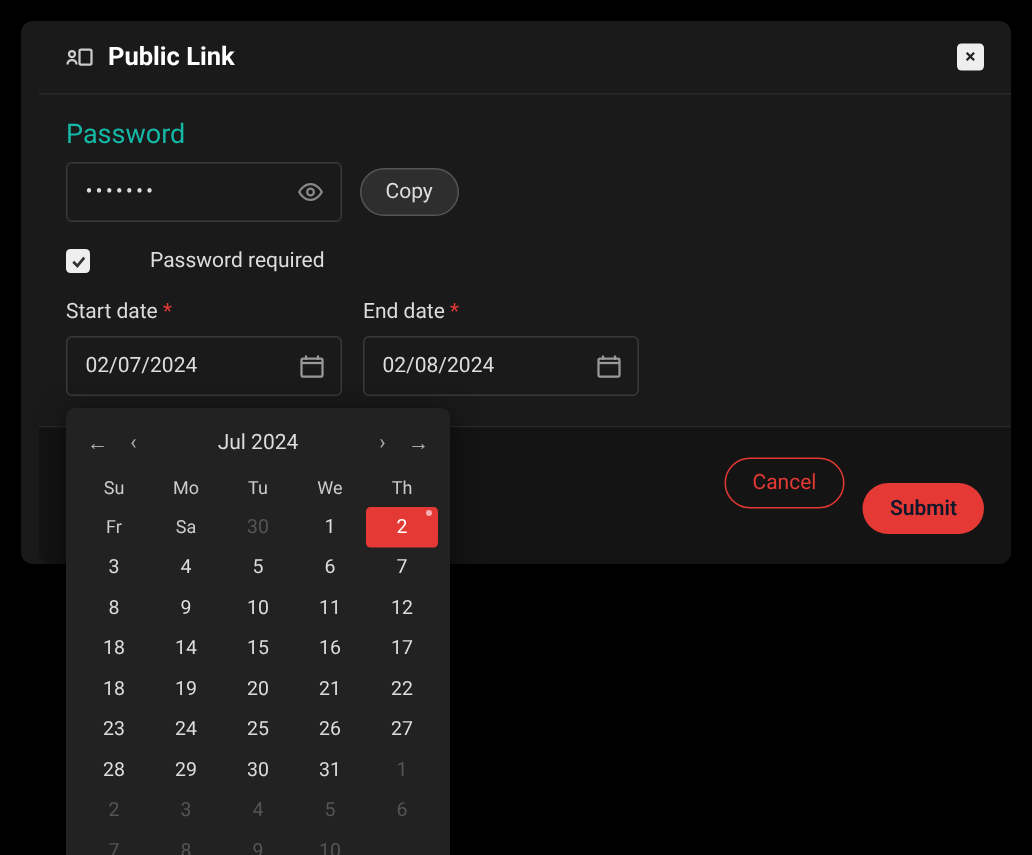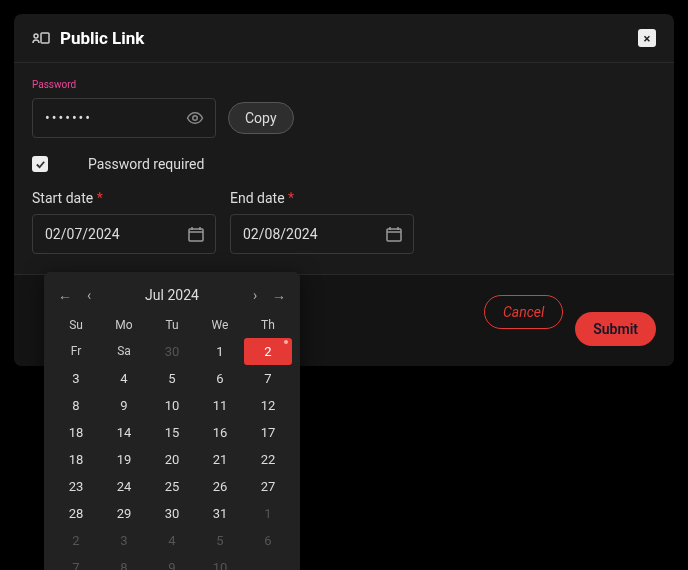--- a/index.html
+++ b/index.html
@@ -1,40 +1,40 @@
 <!DOCTYPE html>
 <html><head>
 <meta charset="utf-8">
 <style>
   * { box-sizing: border-box; margin: 0; padding: 0; font-family: -apple-system, BlinkMacSystemFont, "Segoe UI", Roboto, sans-serif; }
   body { background: #000; width: 688px; height: 570px; position: relative; overflow: hidden; }
-  .modal { position: absolute; top: 14px; left: 14px; right: 14px; background: #1a1a1a; border-radius: 8px; }
+  .modal { position: absolute; top: 14px; left: 14px; right: 14px; background: #1a1a1a; border-radius: 8px; padding-left: 12px; }
   .modal-header { display: flex; align-items: center; justify-content: space-between; padding: 14px 18px; border-bottom: 1px solid #2a2a2a; }
   .modal-title-wrap { display: flex; align-items: center; gap: 10px; }
   .modal-title { color: #fff; font-size: 17px; font-weight: 700; }
   .close-btn { width: 18px; height: 18px; background: #eee; color: #222; border: none; border-radius: 3px; display: flex; align-items: center; justify-content: center; font-size: 13px; cursor: pointer; font-weight: 700; line-height: 1; }
   .modal-body { padding: 16px 18px 20px 18px; }
-  .field-label { color: #ec4899; font-size: 10px; margin-bottom: 8px; display: block; }
+  .field-label { color: #14b8a6; font-size: 18px; margin-bottom: 8px; display: block; }
   .pw-row { display: flex; align-items: center; gap: 12px; margin-bottom: 18px; }
   .input-wrap { position: relative; flex: none; width: 184px; }
   .text-input { width: 100%; height: 40px; background: #1a1a1a; border: 1px solid #3a3a3a; border-radius: 4px; color: #ddd; padding: 0 36px 0 12px; font-size: 14px; letter-spacing: 2px; }
   .eye-btn { position: absolute; right: 8px; top: 50%; transform: translateY(-50%); background: none; border: none; color: #888; cursor: pointer; padding: 4px; display: flex; }
   .copy-btn { height: 32px; padding: 0 16px; background: #2e2e2e; border: 1px solid #555; color: #ddd; border-radius: 16px; font-size: 14px; cursor: pointer; }
   .checkbox-row { display: flex; align-items: center; gap: 8px; margin-bottom: 18px; }
   .checkbox { width: 16px; height: 16px; border-radius: 3px; background: #eee; display: flex; align-items: center; justify-content: center; cursor: pointer; color: #333; }
   .checkbox-label { color: #ddd; font-size: 14px; margin-left: 32px; }
   .date-row { display: flex; gap: 14px; }
   .date-field { flex: none; width: 184px; }
   .date-label { color: #ddd; font-size: 14px; margin-bottom: 8px; display: block; }
   .req { color: #e53935; }
   .date-input-wrap { position: relative; border-radius: 20px; }
   .date-input { width: 100%; height: 40px; background: #1a1a1a; border: 1px solid #3a3a3a; border-radius: 4px; color: #ddd; padding: 0 36px 0 12px; font-size: 14px; }
   .cal-icon-btn { position: absolute; right: 8px; top: 50%; transform: translateY(-50%); background: none; border: none; color: #999; cursor: pointer; padding: 4px; display: flex; }
   .modal-footer { background: #141414; border-top: 1px solid #2a2a2a; padding: 20px 18px; display: flex; justify-content: flex-end; gap: 12px; border-radius: 0 0 8px 8px; }
-  .btn-cancel { height: 34px; padding: 0 18px; background: transparent; border: 1px solid #e53935; color: #e53935; border-radius: 17px; font-size: 14px; cursor: pointer; font-style: italic; }
+  .btn-cancel { height: 34px; padding: 0 18px; background: transparent; border: 1px solid #e53935; color: #e53935; border-radius: 17px; font-size: 14px; cursor: pointer; }
   .btn-submit { height: 34px; padding: 0 18px; background: #e53935; border: none; color: #0f172a; border-radius: 17px; font-size: 14px; font-weight: 600; cursor: pointer; margin-top: 17px; }
   
   .calendar { position: absolute; left: 44px; top: 272px; width: 256px; background: #222; border-radius: 6px; box-shadow: 0 4px 20px rgba(0,0,0,.6); padding: 8px 8px 6px 8px; z-index: 10; }
   .cal-nav { display: flex; align-items: center; justify-content: space-between; padding: 4px 2px 6px 2px; }
   .cal-nav-left, .cal-nav-right { display: flex; gap: 2px; }
   .cal-nav-btn { width: 22px; height: 22px; background: none; border: none; color: #aaa; cursor: pointer; display: flex; align-items: center; justify-content: center; font-size: 14px; }
   .cal-month { color: #ddd; font-size: 14px; }
   .cal-grid { display: grid; grid-template-columns: repeat(5, 1fr); }
   .cal-dow { color: #ccc; font-size: 12px; text-align: center; padding: 6px 0; }
   .cal-day { text-align: center; padding: 6px 0; color: #ddd; font-size: 13px; cursor: pointer; border-radius: 3px; position: relative; }

